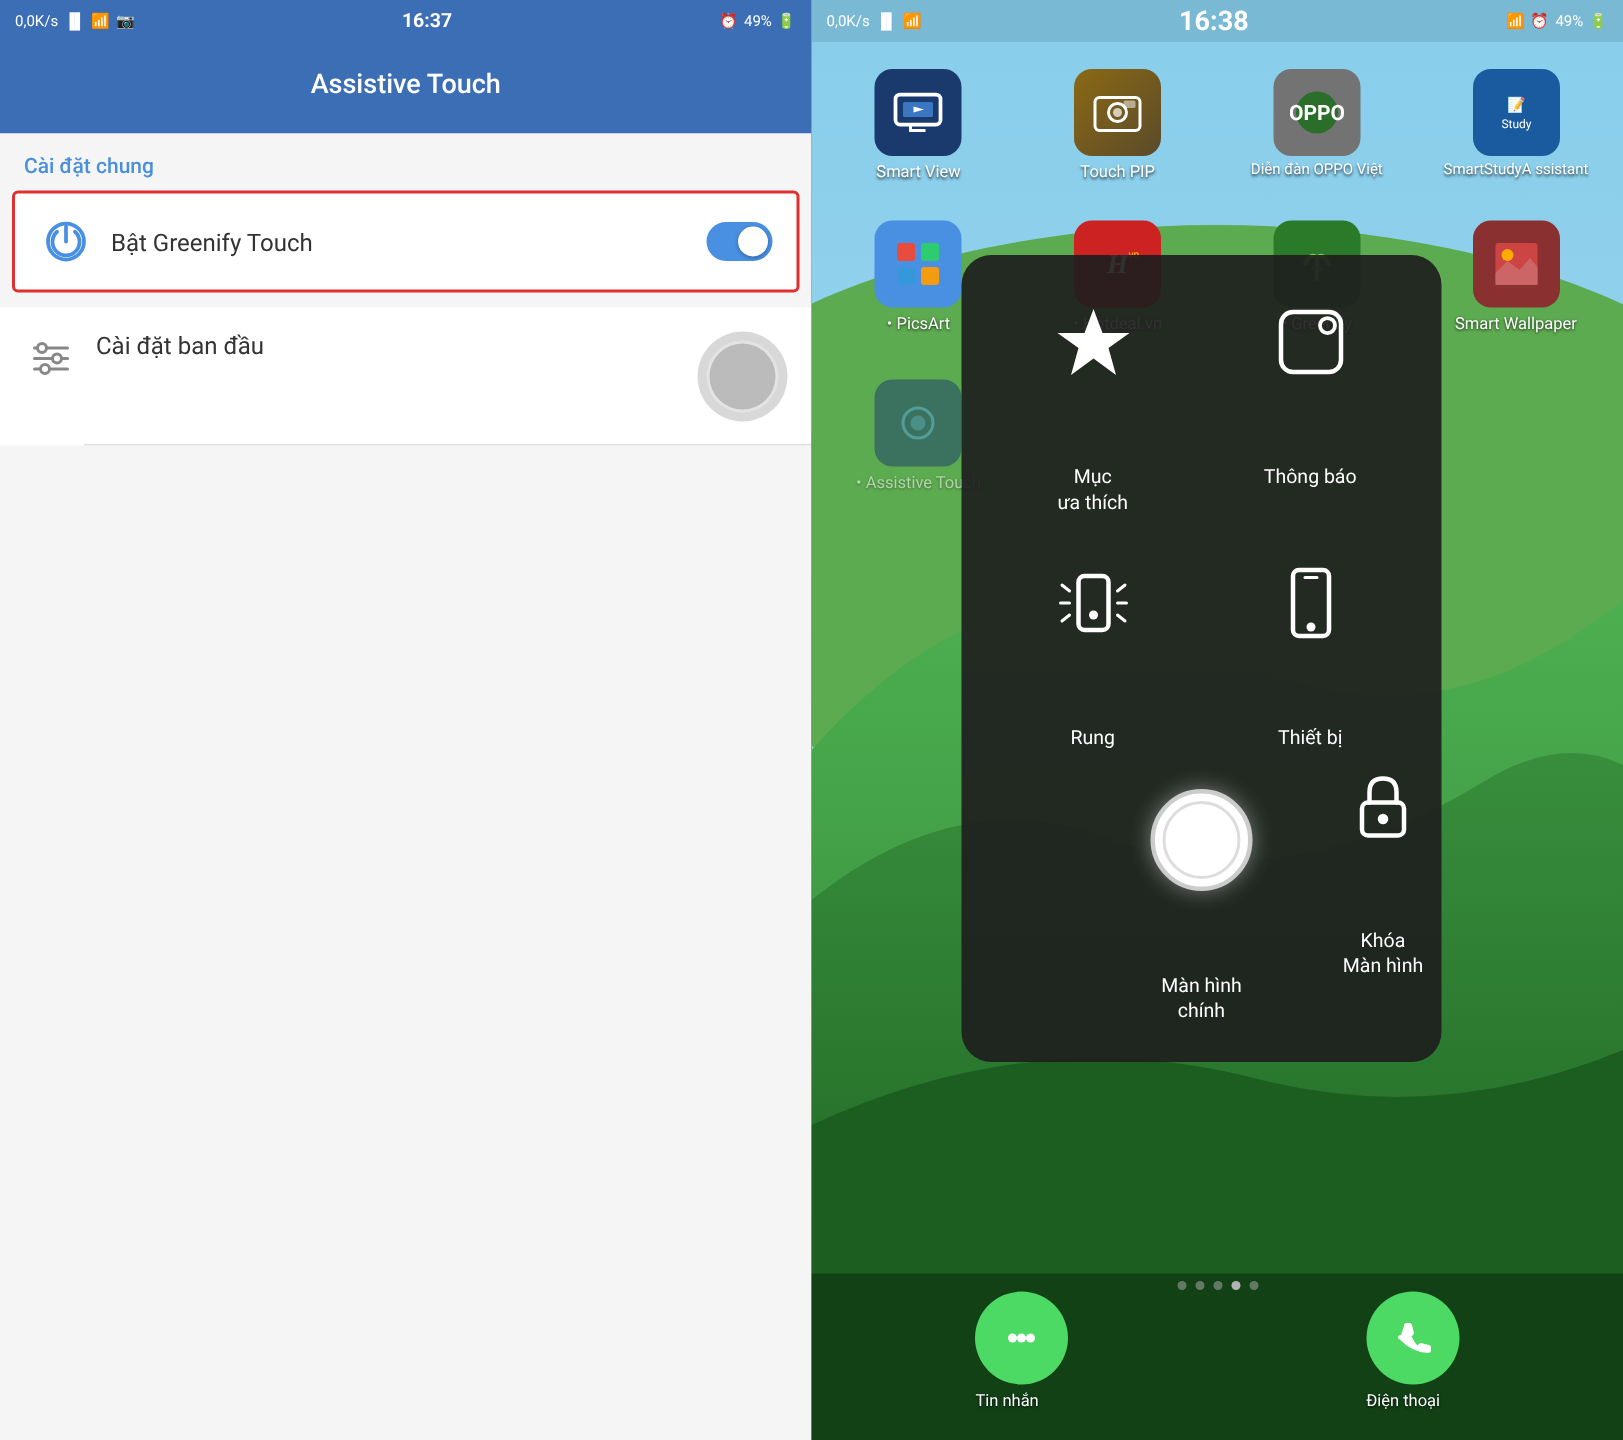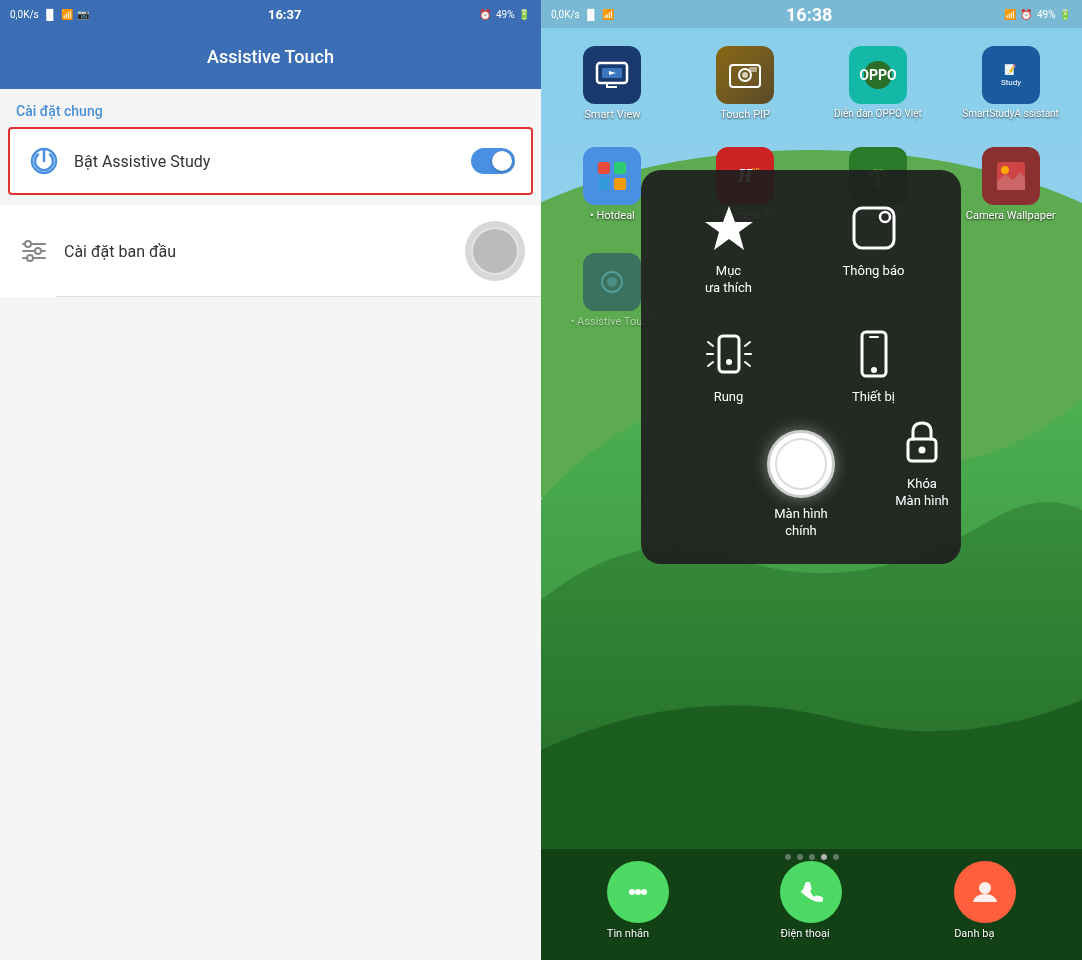--- a/index.html
+++ b/index.html
@@ -80,21 +80,20 @@
       display: flex;
       align-items: center;
       justify-content: space-between;
       position: relative;
     }
 
     .setting-item {
       background: white;
       padding: 16px 16px;
       display: flex;
-      align-items: center;
       margin-top: 2px;
       position: relative;
     }
 
     .setting-item::after {
       content: '';
       position: absolute;
       bottom: 0;
       left: 56px;
       right: 0;
@@ -352,20 +351,21 @@
       display: flex;
       align-items: center;
       justify-content: center;
     }
 
     .ao-label {
       color: white;
       font-size: 13px;
       text-align: center;
       line-height: 1.3;
+      margin-top: 48px;
     }
 
     .ao-center-row {
       grid-column: 1 / -1;
       display: flex;
       justify-content: center;
       padding: 10px;
     }
 
     .home-circle {
@@ -418,21 +418,21 @@
     <div class="section-label">Cài đặt chung</div>
 
     <div class="setting-item-highlighted">
       <div class="setting-icon">
         <svg width="30" height="30" viewBox="0 0 30 30">
           <circle cx="15" cy="15" r="12" fill="none" stroke="#4a90e2" stroke-width="2.5"></circle>
           <path d="M15 5 L15 15" stroke="#4a90e2" stroke-width="2.5" stroke-linecap="round"></path>
           <path d="M9 8.5 A9 9 0 1 0 21 8.5" fill="none" stroke="#4a90e2" stroke-width="2.5" stroke-linecap="round"></path>
         </svg>
       </div>
-      <span class="setting-text">Bật Assistive Study</span>
+      <span class="setting-text">Bật Greenify Touch</span>
       <div class="toggle-switch"></div>
     </div>
 
     <div class="setting-item" style="background:white;margin-top:10px;">
       <div class="setting-icon">
         <svg width="28" height="28" viewBox="0 0 28 28">
           <line x1="3" y1="7" x2="25" y2="7" stroke="#888" stroke-width="2" stroke-linecap="round"></line>
           <line x1="3" y1="14" x2="25" y2="14" stroke="#888" stroke-width="2" stroke-linecap="round"></line>
           <line x1="3" y1="21" x2="25" y2="21" stroke="#888" stroke-width="2" stroke-linecap="round"></line>
           <circle cx="8" cy="7" r="3" fill="white" stroke="#888" stroke-width="2"></circle>
@@ -514,21 +514,21 @@
           <rect x="3" y="8" width="30" height="22" rx="3" fill="none" stroke="white" stroke-width="2"></rect>
           <circle cx="18" cy="18" r="6" fill="none" stroke="white" stroke-width="2"></circle>
           <circle cx="18" cy="18" r="3" fill="white" opacity="0.7"></circle>
           <rect x="22" y="10" width="8" height="5" rx="1" fill="white" opacity="0.5"></rect>
         </svg>
       </div>
       <span class="app-label">Touch PIP</span>
     </div>
 
     <div class="app-item">
-      <div class="app-icon-wrapper" style="background:#14b8a6;">
+      <div class="app-icon-wrapper" style="background:#737373;">
         <svg width="36" height="36" viewBox="0 0 36 36">
           <circle cx="18" cy="18" r="14" fill="#2a6e2a"></circle>
           <text x="18" y="23" text-anchor="middle" fill="white" font-size="14" font-weight="bold">OPPO</text>
         </svg>
       </div>
       <span class="app-label" style="font-size:10px;">Diễn đàn OPPO Việt</span>
     </div>
 
     <div class="app-item">
       <div class="app-icon-wrapper" style="background:#1a5a9e;">
@@ -547,21 +547,21 @@
     <div class="app-item">
       <div class="app-icon-wrapper" style="background:#4a90e2;">
         <svg width="36" height="36" viewBox="0 0 36 36">
           <rect x="0" y="0" width="36" height="36" rx="8" fill="#4a90e2"></rect>
           <rect x="4" y="4" width="12" height="12" rx="2" fill="#e74c3c"></rect>
           <rect x="20" y="4" width="12" height="12" rx="2" fill="#2ecc71"></rect>
           <rect x="4" y="20" width="12" height="12" rx="2" fill="#3498db"></rect>
           <rect x="20" y="20" width="12" height="12" rx="2" fill="#f39c12"></rect>
         </svg>
       </div>
-      <span class="app-label">• Hotdeal</span>
+      <span class="app-label">• PicsArt</span>
     </div>
 
     <div class="app-item">
       <div class="app-icon-wrapper" style="background:#cc2222;">
         <svg width="36" height="36" viewBox="0 0 36 36">
           <rect x="0" y="0" width="36" height="36" rx="8" fill="#cc2222"></rect>
           <text x="18" y="24" text-anchor="middle" fill="white" font-size="18" font-weight="bold" font-family="serif" font-style="italic">H</text>
           <text x="28" y="14" text-anchor="middle" fill="#f5c518" font-size="7">.vn</text>
         </svg>
       </div>
@@ -581,21 +581,21 @@
 
     <div class="app-item">
       <div class="app-icon-wrapper" style="background:#8B3030;">
         <svg width="36" height="36" viewBox="0 0 36 36">
           <rect x="0" y="0" width="36" height="36" rx="8" fill="#8B3030"></rect>
           <rect x="4" y="4" width="28" height="28" rx="2" fill="#cc4444"></rect>
           <circle cx="12" cy="12" r="4" fill="#ffaa00"></circle>
           <path d="M4 24 L12 16 L20 22 L27 14 L32 20 L32 32 L4 32Z" fill="#cc6666"></path>
         </svg>
       </div>
-      <span class="app-label">Camera Wallpaper</span>
+      <span class="app-label">Smart Wallpaper</span>
     </div>
   </div>
 
   <div class="app-row-blurred" style="position:relative;z-index:5;display:grid;grid-template-columns:repeat(4,1fr);padding:5px;">
     <div class="app-item">
       <div class="app-icon-wrapper" style="background:#1a3a6e;">
         <svg width="36" height="36" viewBox="0 0 36 36">
           <circle cx="18" cy="18" r="14" fill="#1a3a6e"></circle>
           <circle cx="18" cy="18" r="10" fill="none" stroke="#4a90e2" stroke-width="2"></circle>
           <circle cx="18" cy="18" r="5" fill="#4a90e2" opacity="0.7"></circle>
@@ -706,25 +706,15 @@
     <div class="dock-item">
       <div class="dock-icon icon-dien-thoai">
         <svg width="36" height="36" viewBox="0 0 36 36">
           <circle cx="18" cy="18" r="16" fill="#4cd964"></circle>
           <path d="M12 10 Q12 8 14 8 L16 8 Q17 8 17.5 10 L18.5 14 Q19 15.5 17.5 16.5 L17 17 Q19 21 21 23 L21.5 22.5 Q22.5 21 24 21.5 L28 22.5 Q30 23 30 24 L30 26 Q30 28 28 28 Q18 28 8 18 Q8 16 10 16 Z" fill="white"></path>
         </svg>
       </div>
       <span class="dock-label">Điện thoại</span>
     </div>
 
-    <div class="dock-item">
-      <div class="dock-icon icon-danh-ba">
-        <svg width="36" height="36" viewBox="0 0 36 36">
-          <circle cx="18" cy="18" r="16" fill="#ff5f3d"></circle>
-          <circle cx="18" cy="14" r="6" fill="white" opacity="0.9"></circle>
-          <path d="M6 28 Q8 20 18 20 Q28 20 30 28Z" fill="white" opacity="0.9"></path>
-        </svg>
-      </div>
-      <span class="dock-label">Danh bạ</span>
-    </div>
 
   </div>
 </div>
 
 </body></html>

